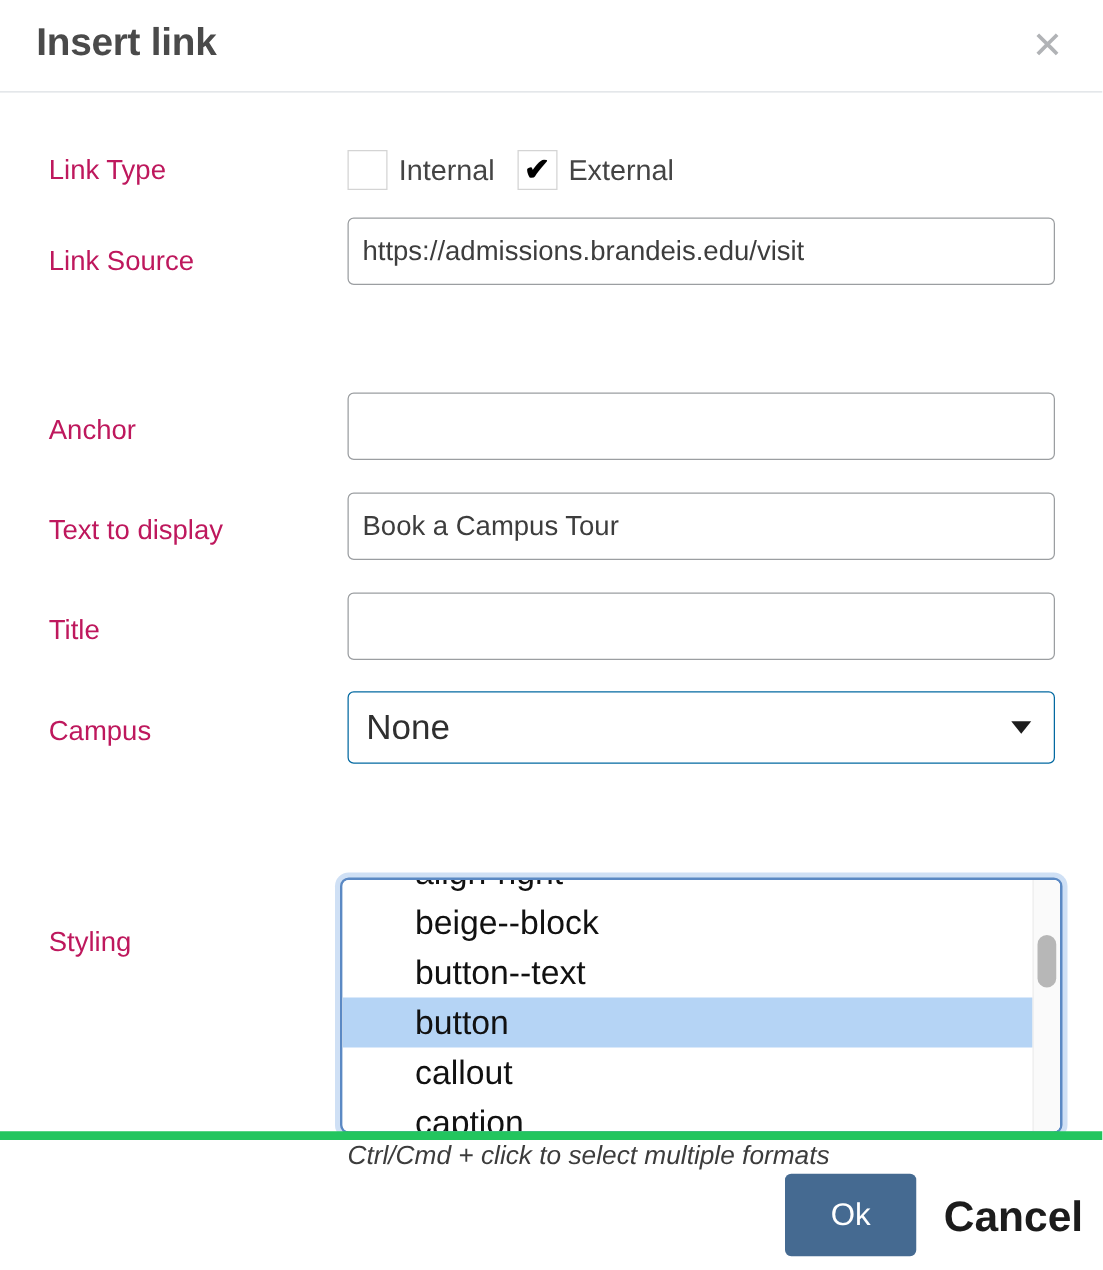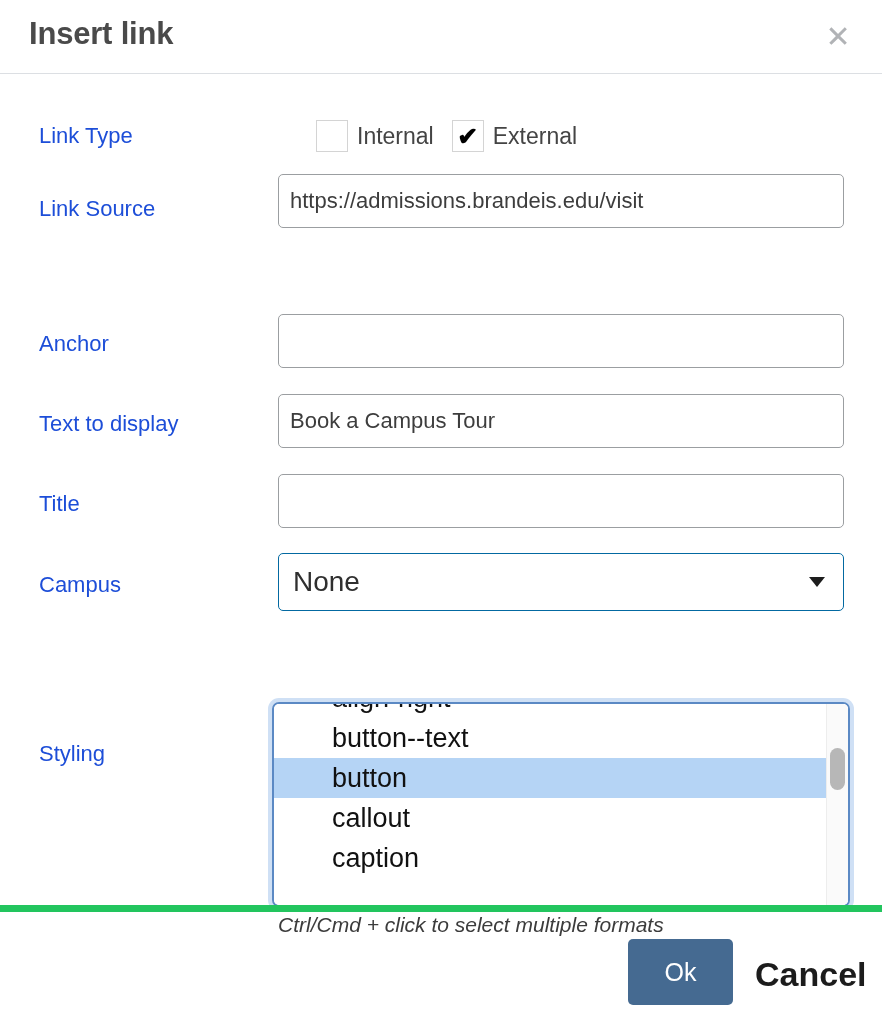--- a/index.html
+++ b/index.html
@@ -66,33 +66,32 @@
     left: 0;
     top: 74px;
     width: 882px;
     height: 831px;
   }
 
   .field-label {
     position: absolute;
     left: 39px;
     font-size: 22px;
-    color: #1d4ed8;
+    color: #be185d;
     white-space: nowrap;
   }
 
   
   .linktype-row {
     position: absolute;
     left: 278px;
     top: 45px;
     height: 34px;
     display: flex;
     align-items: center;
-    margin-left: 38px;
   }
   .cb-box {
     width: 32px;
     height: 32px;
     box-sizing: border-box;
     border: 1px solid #d4d4d4;
     background: #ffffff;
     position: relative;
     cursor: pointer;
     flex: 0 0 auto;
@@ -323,20 +322,21 @@
         <span class="select-arrow"></span>
       </div>
     </div>
 
     <div class="field-label" style="top:667px">Styling</div>
 
     <div class="listbox-outer">
       <div class="listbox-scroll">
         <div class="listbox-items" id="styling-items">
             <div class="list-item">align-right</div>
+            <div class="list-item">beige--block</div>
             <div class="list-item">button--text</div>
             <div class="list-item selected">button</div>
             <div class="list-item">callout</div>
             <div class="list-item">caption</div>
           </div>
       </div>
       <div class="lb-track">
         <div class="lb-thumb"></div>
       </div>
     </div>

